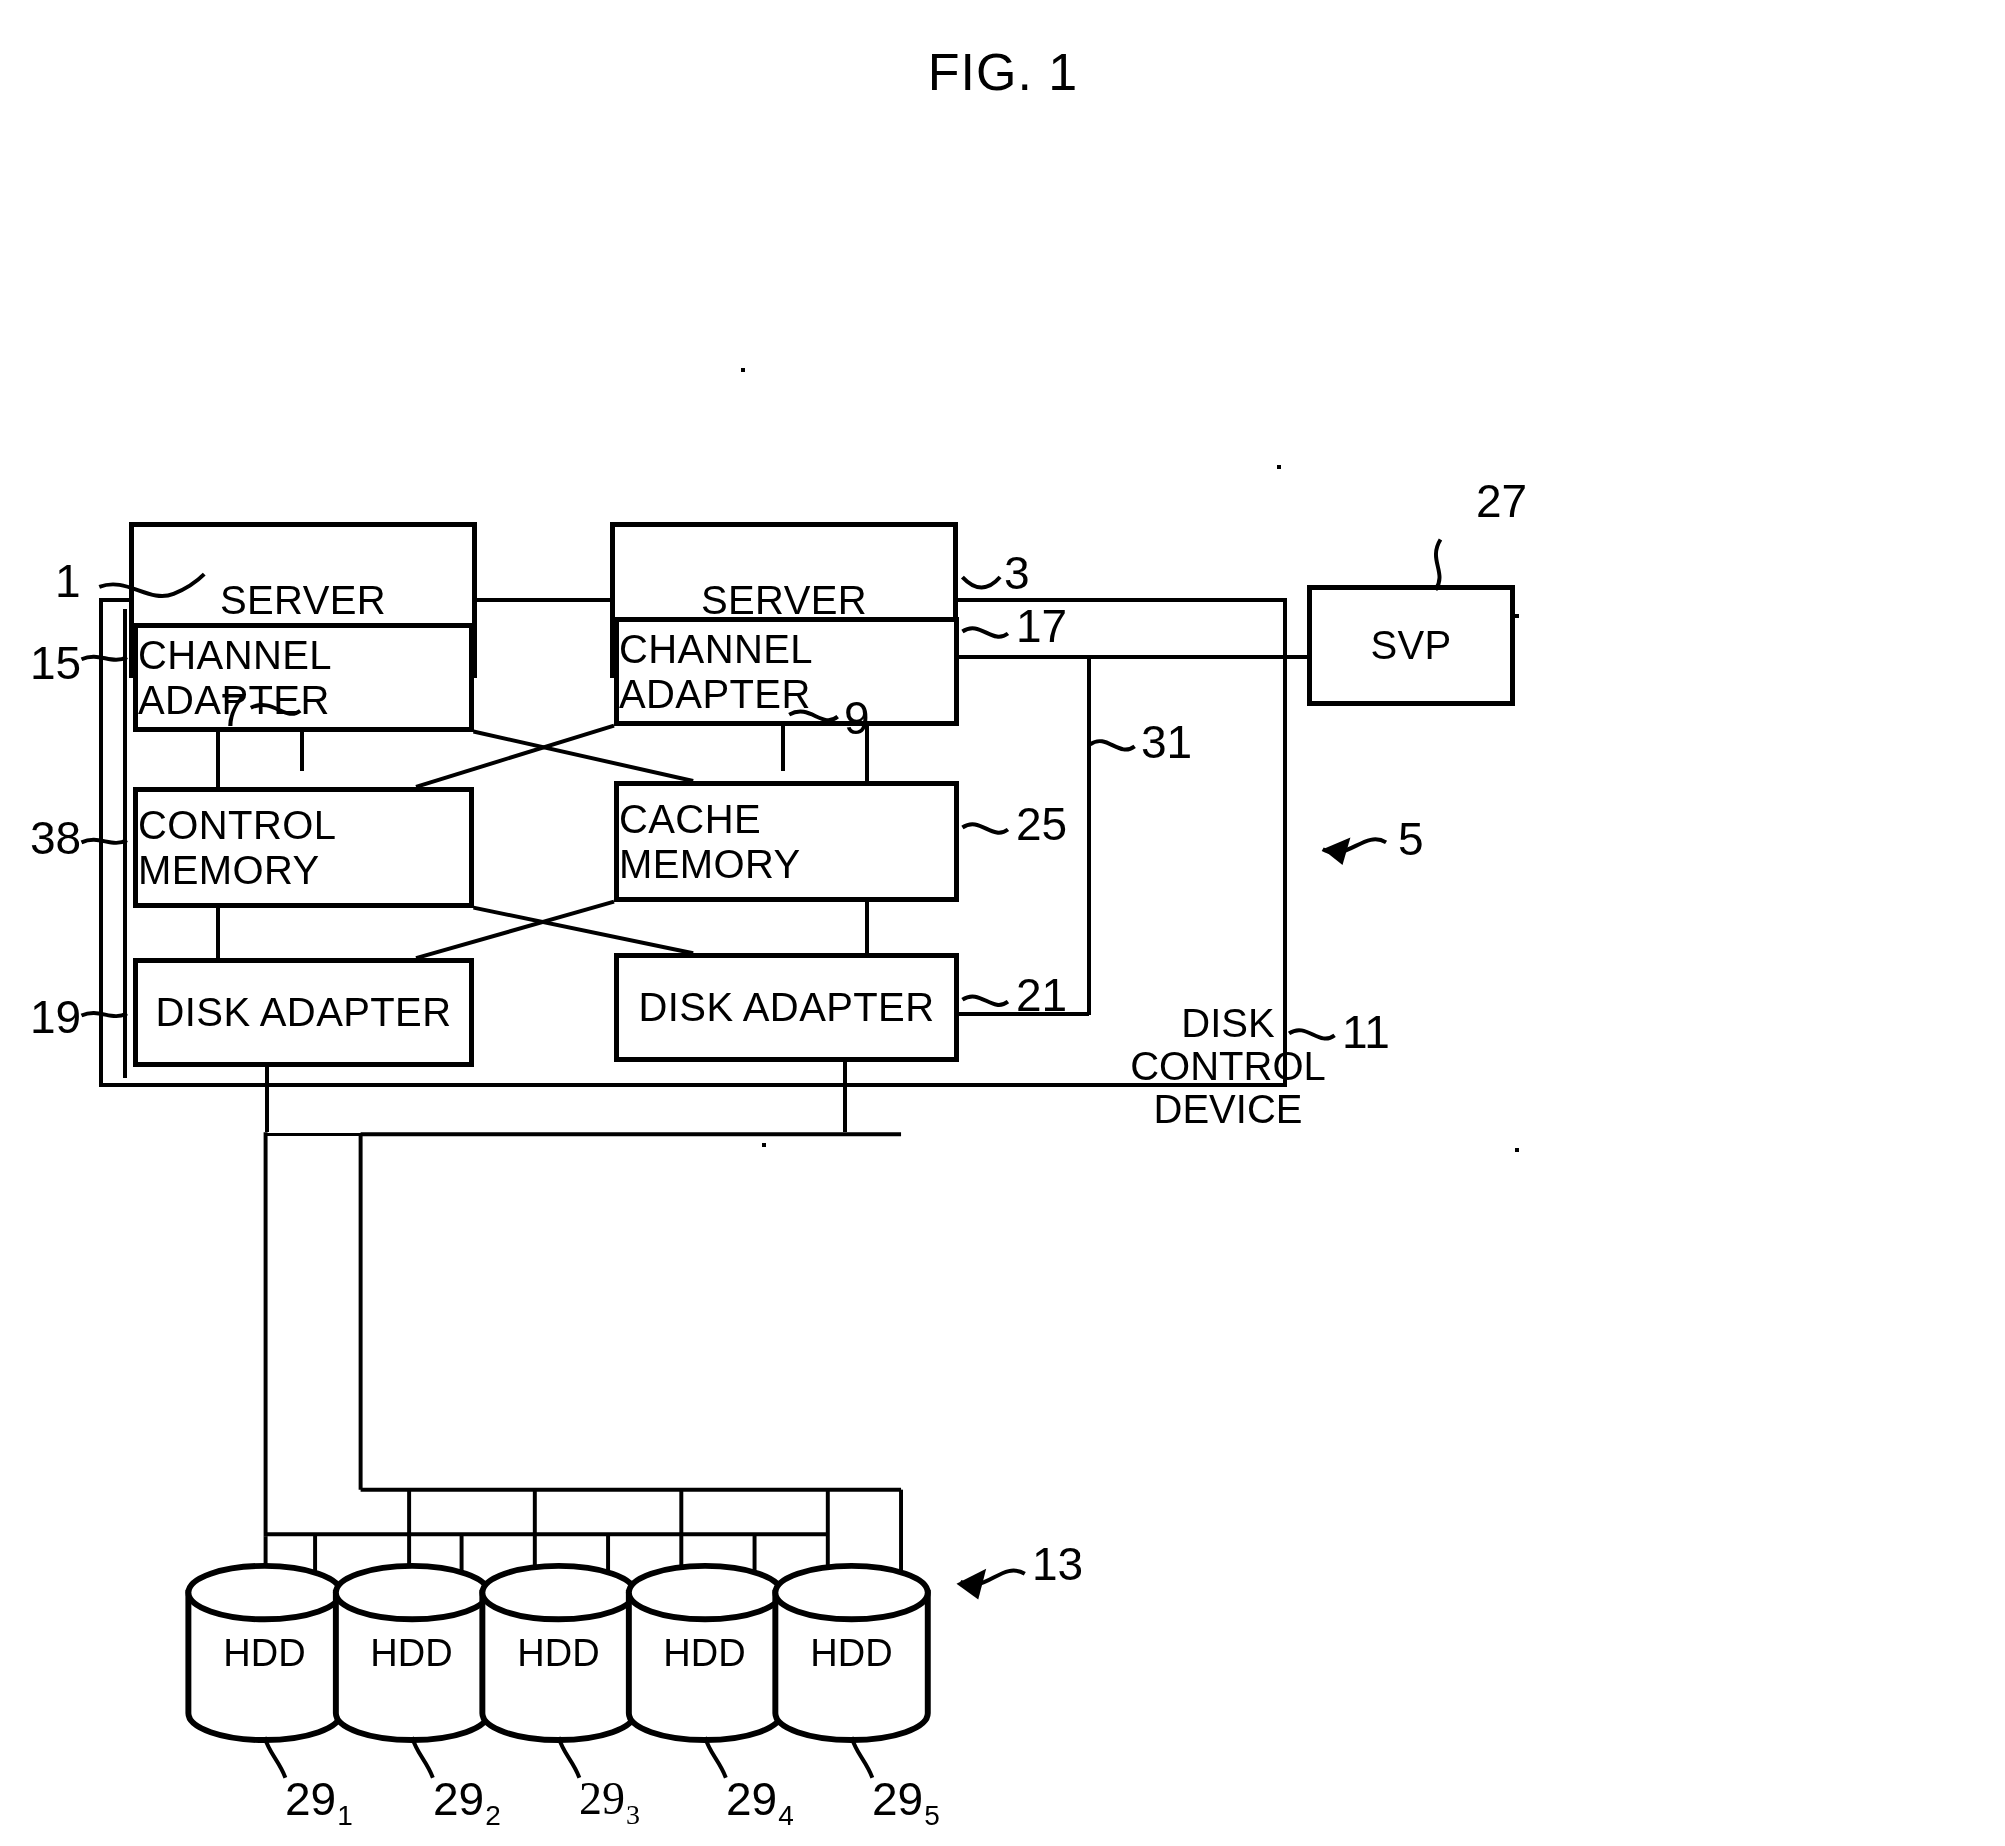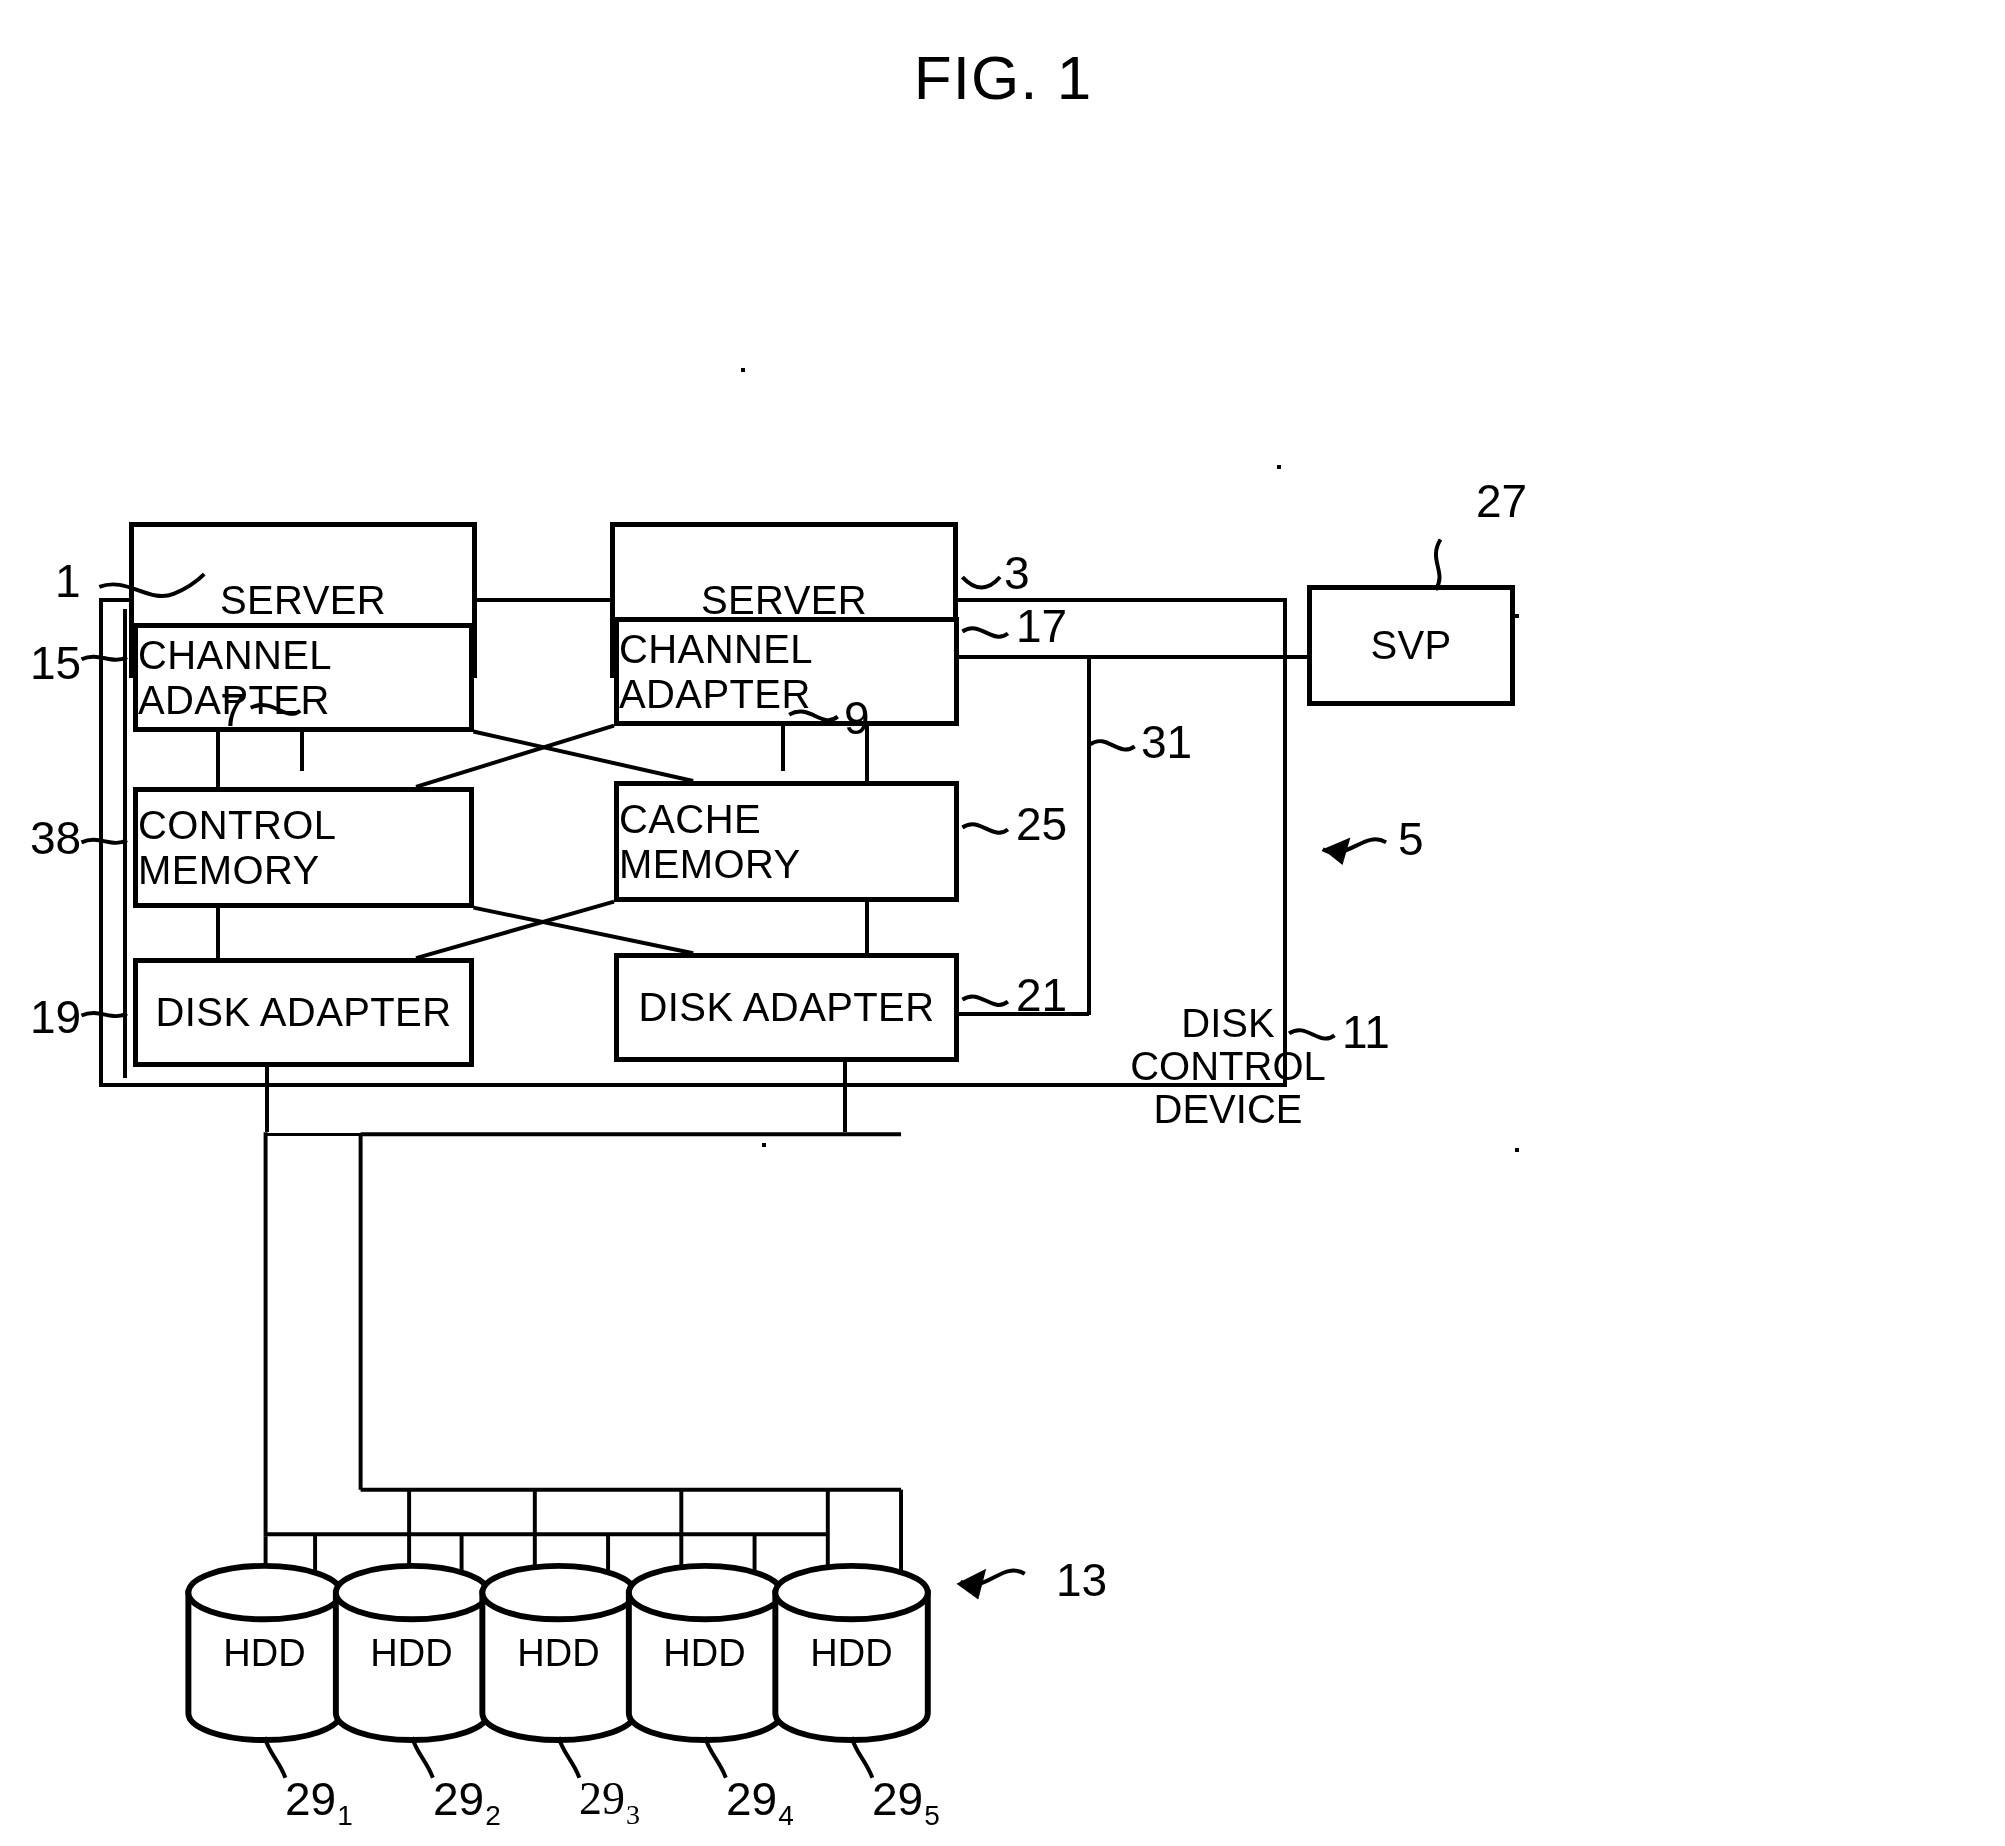--- a/index.html
+++ b/index.html
@@ -17,21 +17,21 @@
   #stage {
     position: absolute;
     left: 0; top: 0;
     width: 2006px; height: 1846px;
   }
   .fig-title {
     position: absolute;
     left: 0; top: 42px;
     width: 2006px;
     text-align: center;
-    font-size: 62px;
+    font-size: 52px;
     letter-spacing: 1px;
     font-weight: 400;
   }
   .sub-title {
     position: absolute;
     left: 0; top: 376px;
     width: 1277px;
     text-align: center;
     font-size: 40px;
     letter-spacing: 0.5px;
@@ -299,21 +299,21 @@
   <div class="ref" style="left:30px; top:636px;">15</div>
   <div class="ref" style="left:30px; top:811px;">38</div>
   <div class="ref" style="left:30px; top:990px;">19</div>
 
   <div class="ref" style="left:1016px; top:599px;">17</div>
   <div class="ref" style="left:1016px; top:797px;">25</div>
   <div class="ref" style="left:1016px; top:968px;">21</div>
   <div class="ref" style="left:1141px; top:715px;">31</div>
   <div class="ref" style="left:1342px; top:1005px;">11</div>
   <div class="ref" style="left:1398px; top:812px;">5</div>
-  <div class="ref" style="left:1056px; top:1537px;margin-top:16px;">13</div>
+  <div class="ref" style="left:1032px; top:1537px;">13</div>
 
   <div class="ref" style="left:285px; top:1772px;"><span>29</span><sub>1</sub></div>
   <div class="ref" style="left:433px; top:1772px;"><span>29</span><sub>2</sub></div>
   <div class="ref" style="left:579px; top:1772px;font-family:Liberation Serif, serif;"><span>29</span><sub>3</sub></div>
   <div class="ref" style="left:726px; top:1772px;"><span>29</span><sub>4</sub></div>
   <div class="ref" style="left:872px; top:1772px;"><span>29</span><sub>5</sub></div>
 
 </div>
 
 

